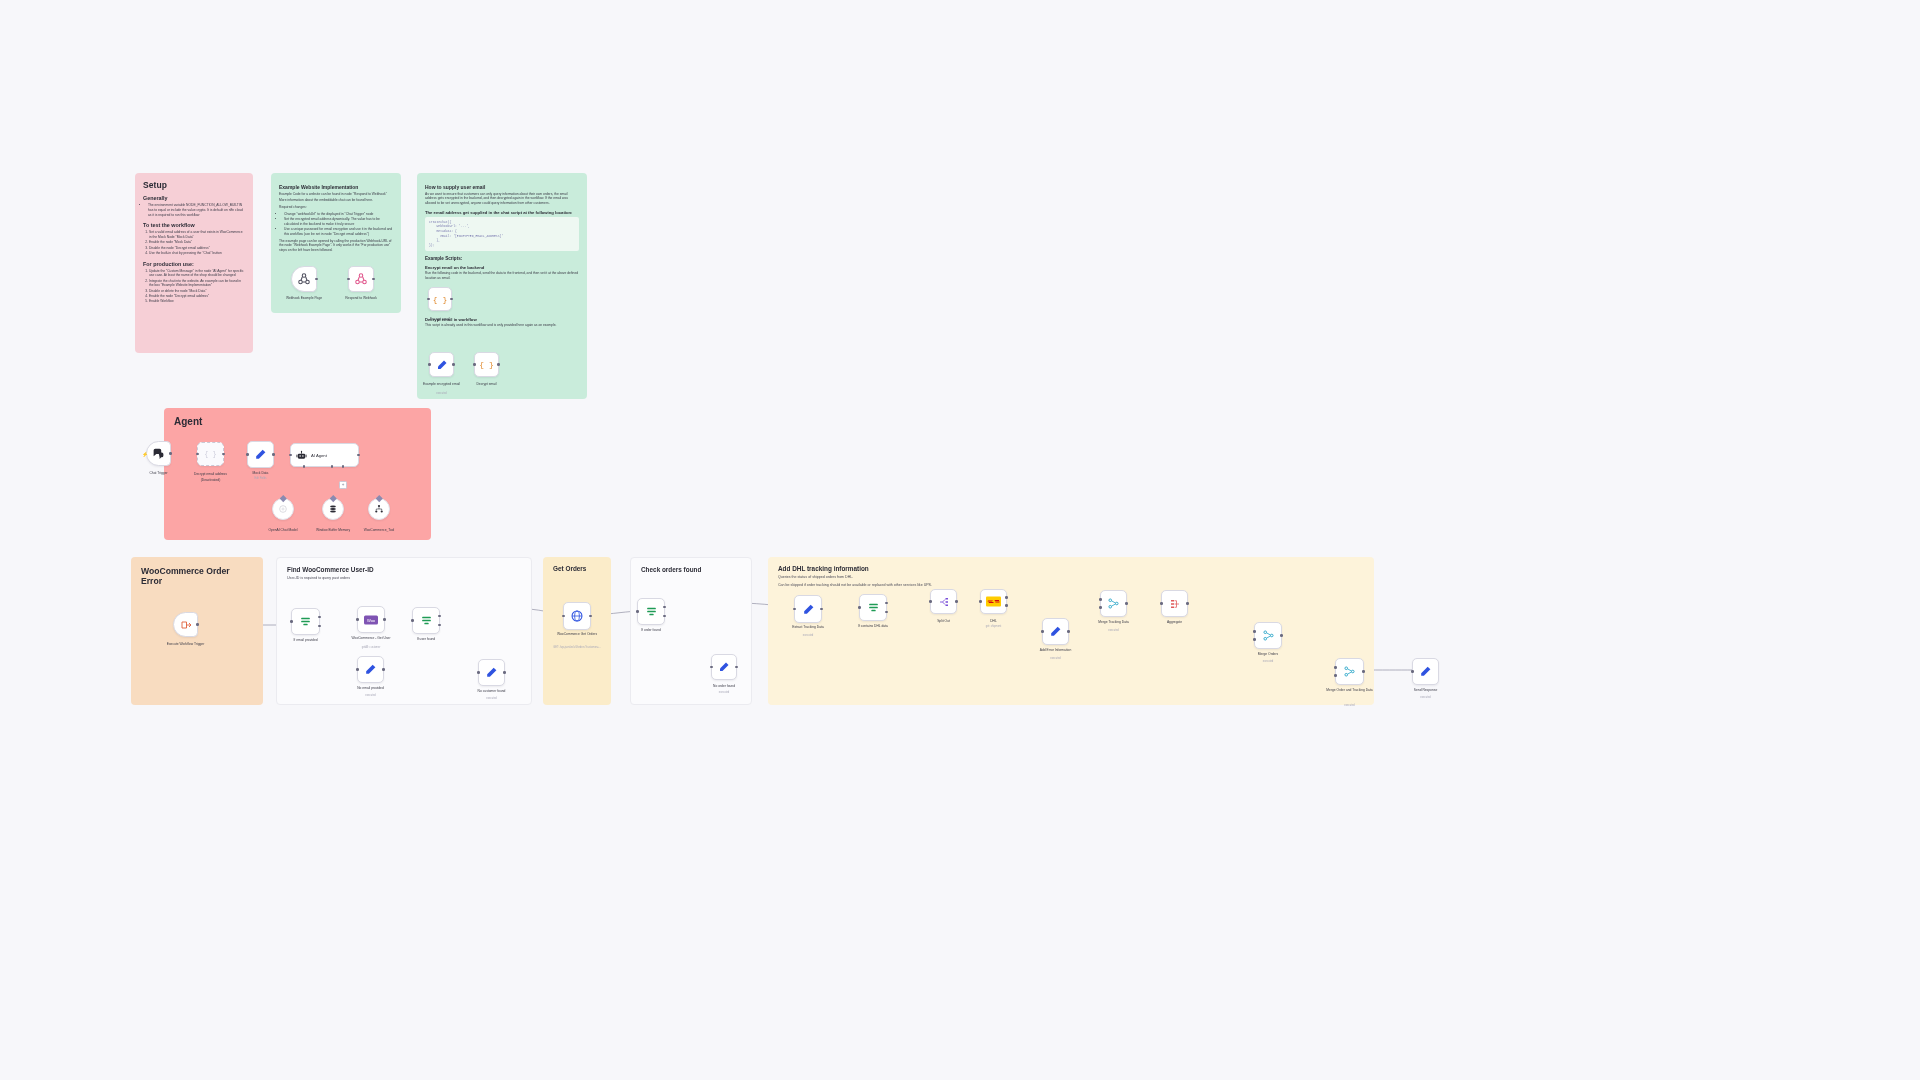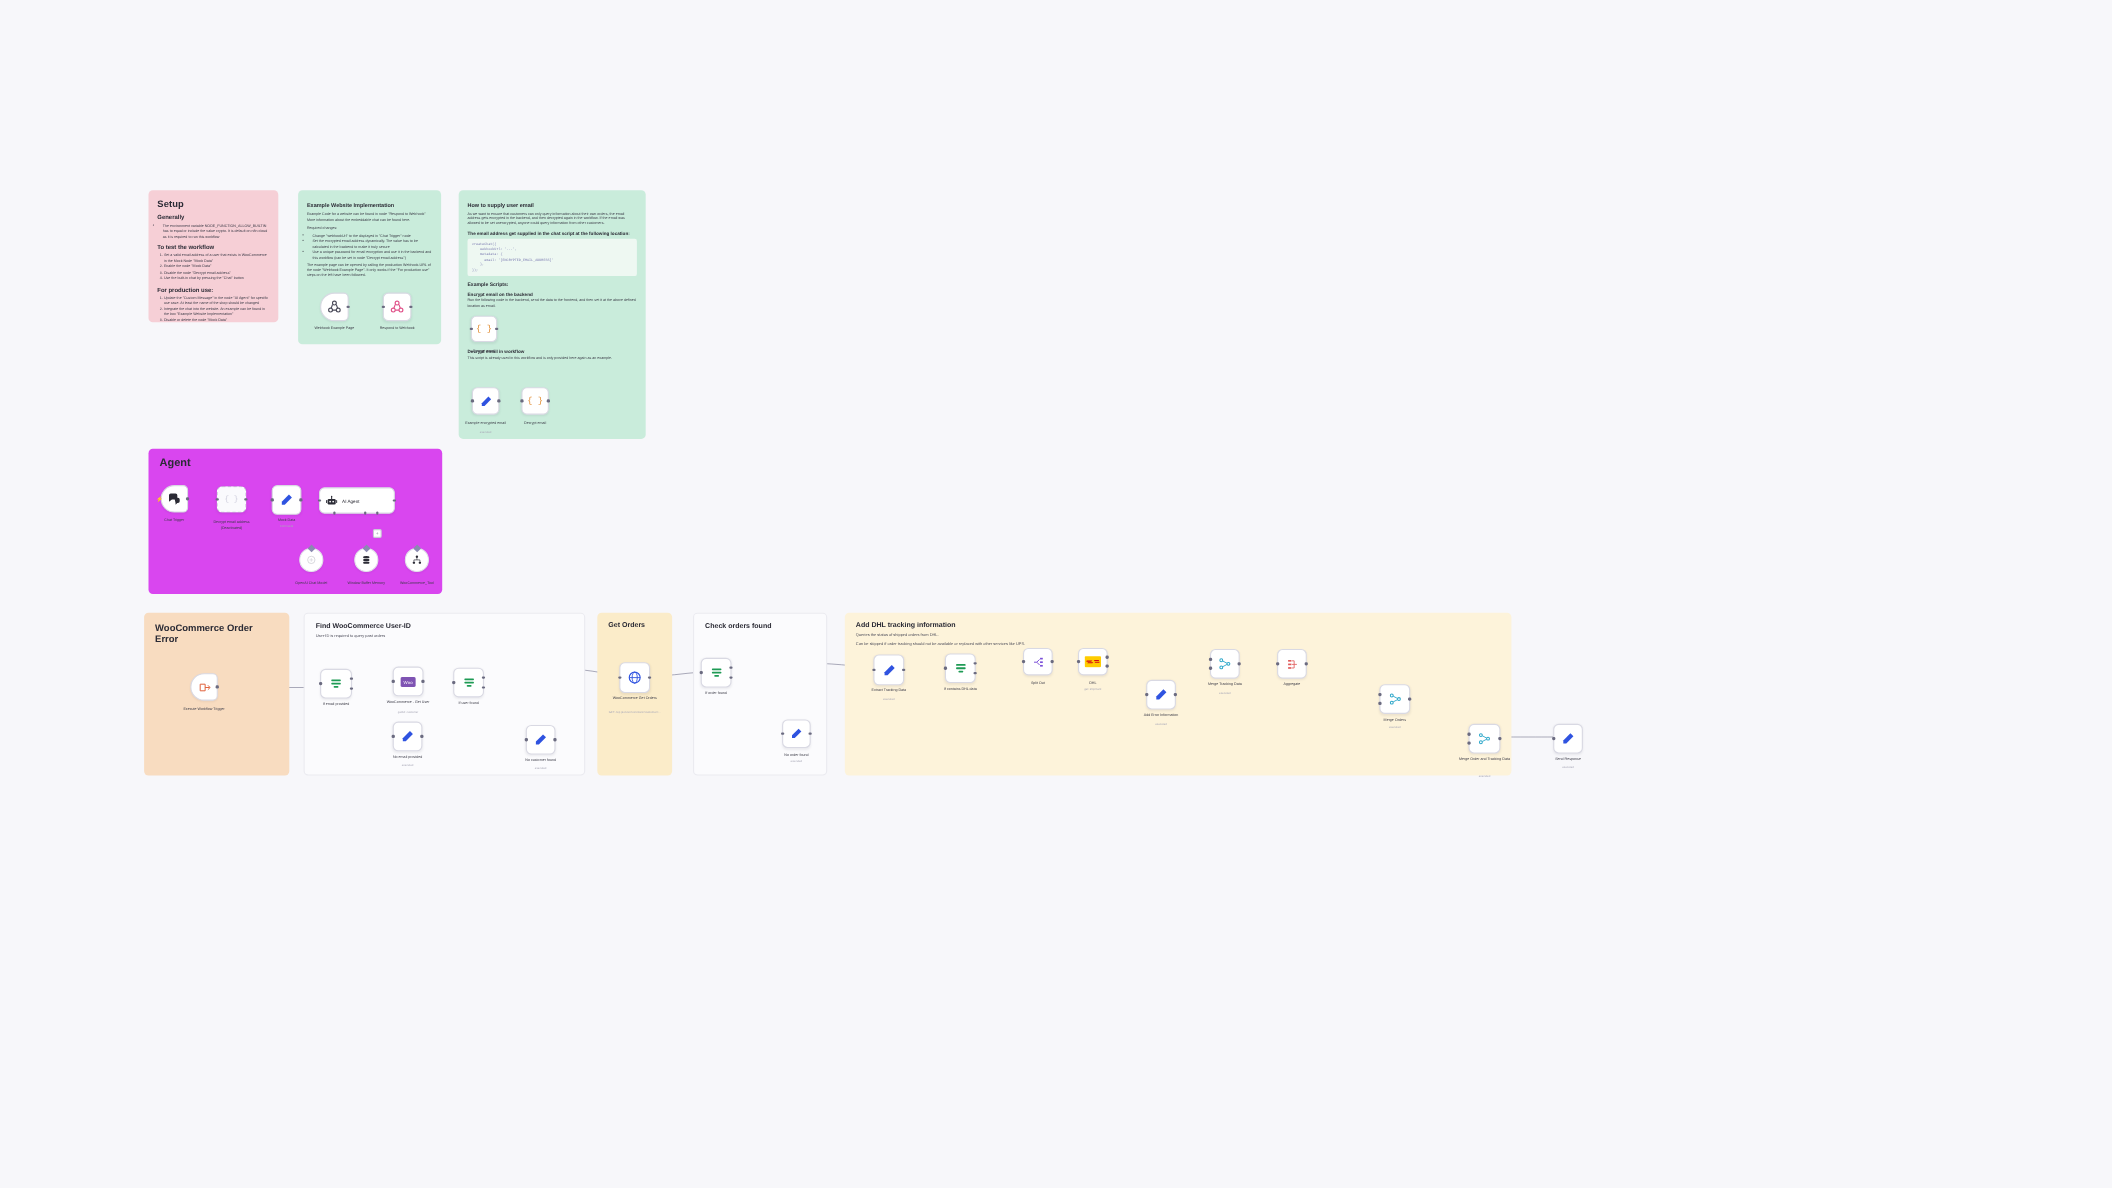--- a/index.html
+++ b/index.html
@@ -10,21 +10,21 @@
     overflow:hidden;
     position:relative;
   }
   .canvas{position:absolute;inset:0;}
 
   
   .sticky{position:absolute;border-radius:4px;box-sizing:border-box;overflow:hidden;}
   .sticky.pink{background:#f6cfd6;}
   .sticky.green{background:#c9ecdb;}
   .sticky.mint{background:#c9ecdb;}
-  .sticky.purple{background:#d946ef;}
+  .sticky.purple{background:#fca5a5;margin-left:29px;}
   .sticky.peach{background:#f8dcc0;}
   .sticky.cream{background:#fbecc9;}
   .sticky.cream2{background:#fdf3da;}
   .sticky.white{background:#fbfbfd;border:1px solid #ebebf0;}
 
   .st-h1{font-size:8.5px;font-weight:bold;color:#2b2b35;margin:0 0 4px 0;letter-spacing:.1px;}
   .st-h2{font-size:5.4px;font-weight:bold;color:#2b2b35;margin:5px 0 2px 0;}
   .st-h3{font-size:4.2px;font-weight:bold;color:#2b2b35;margin:4px 0 1.5px 0;}
   .st-p{font-size:3.3px;line-height:1.45;color:#3a3a46;margin:0 0 2px 0;}
   .st-ul{margin:0 0 2px 0;padding-left:5px;}
@@ -125,21 +125,21 @@
       <path d="M1067 630 C1080 630, 1092 612, 1100 606"></path>
       <path d="M1125 602 C1140 602, 1155 602, 1162 602"></path>
       <path d="M1186 602 C1210 602, 1235 622, 1254 630"></path>
       <path d="M885 614 C1000 660, 1150 640, 1254 636"></path>
       <path d="M1281 634 C1300 640, 1315 660, 1335 667"></path>
       <path d="M820 614 C950 700, 1180 690, 1335 673"></path>
       <path d="M1362 670 C1380 670, 1400 670, 1412 670"></path>
     </g>
   </svg>
 
-  <div class="sticky pink" style="left:135px;top:173px;width:118px;height:120px;padding:7px 8px;">
+  <div class="sticky pink" style="left:135px;top:173px;width:118px;height:180px;padding:7px 8px;">
     <div class="st-h1">Setup</div>
     <div class="st-h2">Generally</div>
     <ul class="st-ul">
       <li>The environment variable NODE_FUNCTION_ALLOW_BUILTIN has to equal or include the value crypto. It is default on n8n cloud as it is required to run this workflow</li>
     </ul>
     <div class="st-h2">To test the workflow</div>
     <ol class="st-ol">
       <li>Set a valid email address of a user that exists in WooCommerce in the Mock Node "Mock Data"</li>
       <li>Enable the node "Mock Data"</li>
       <li>Disable the node "Decrypt email address"</li>

